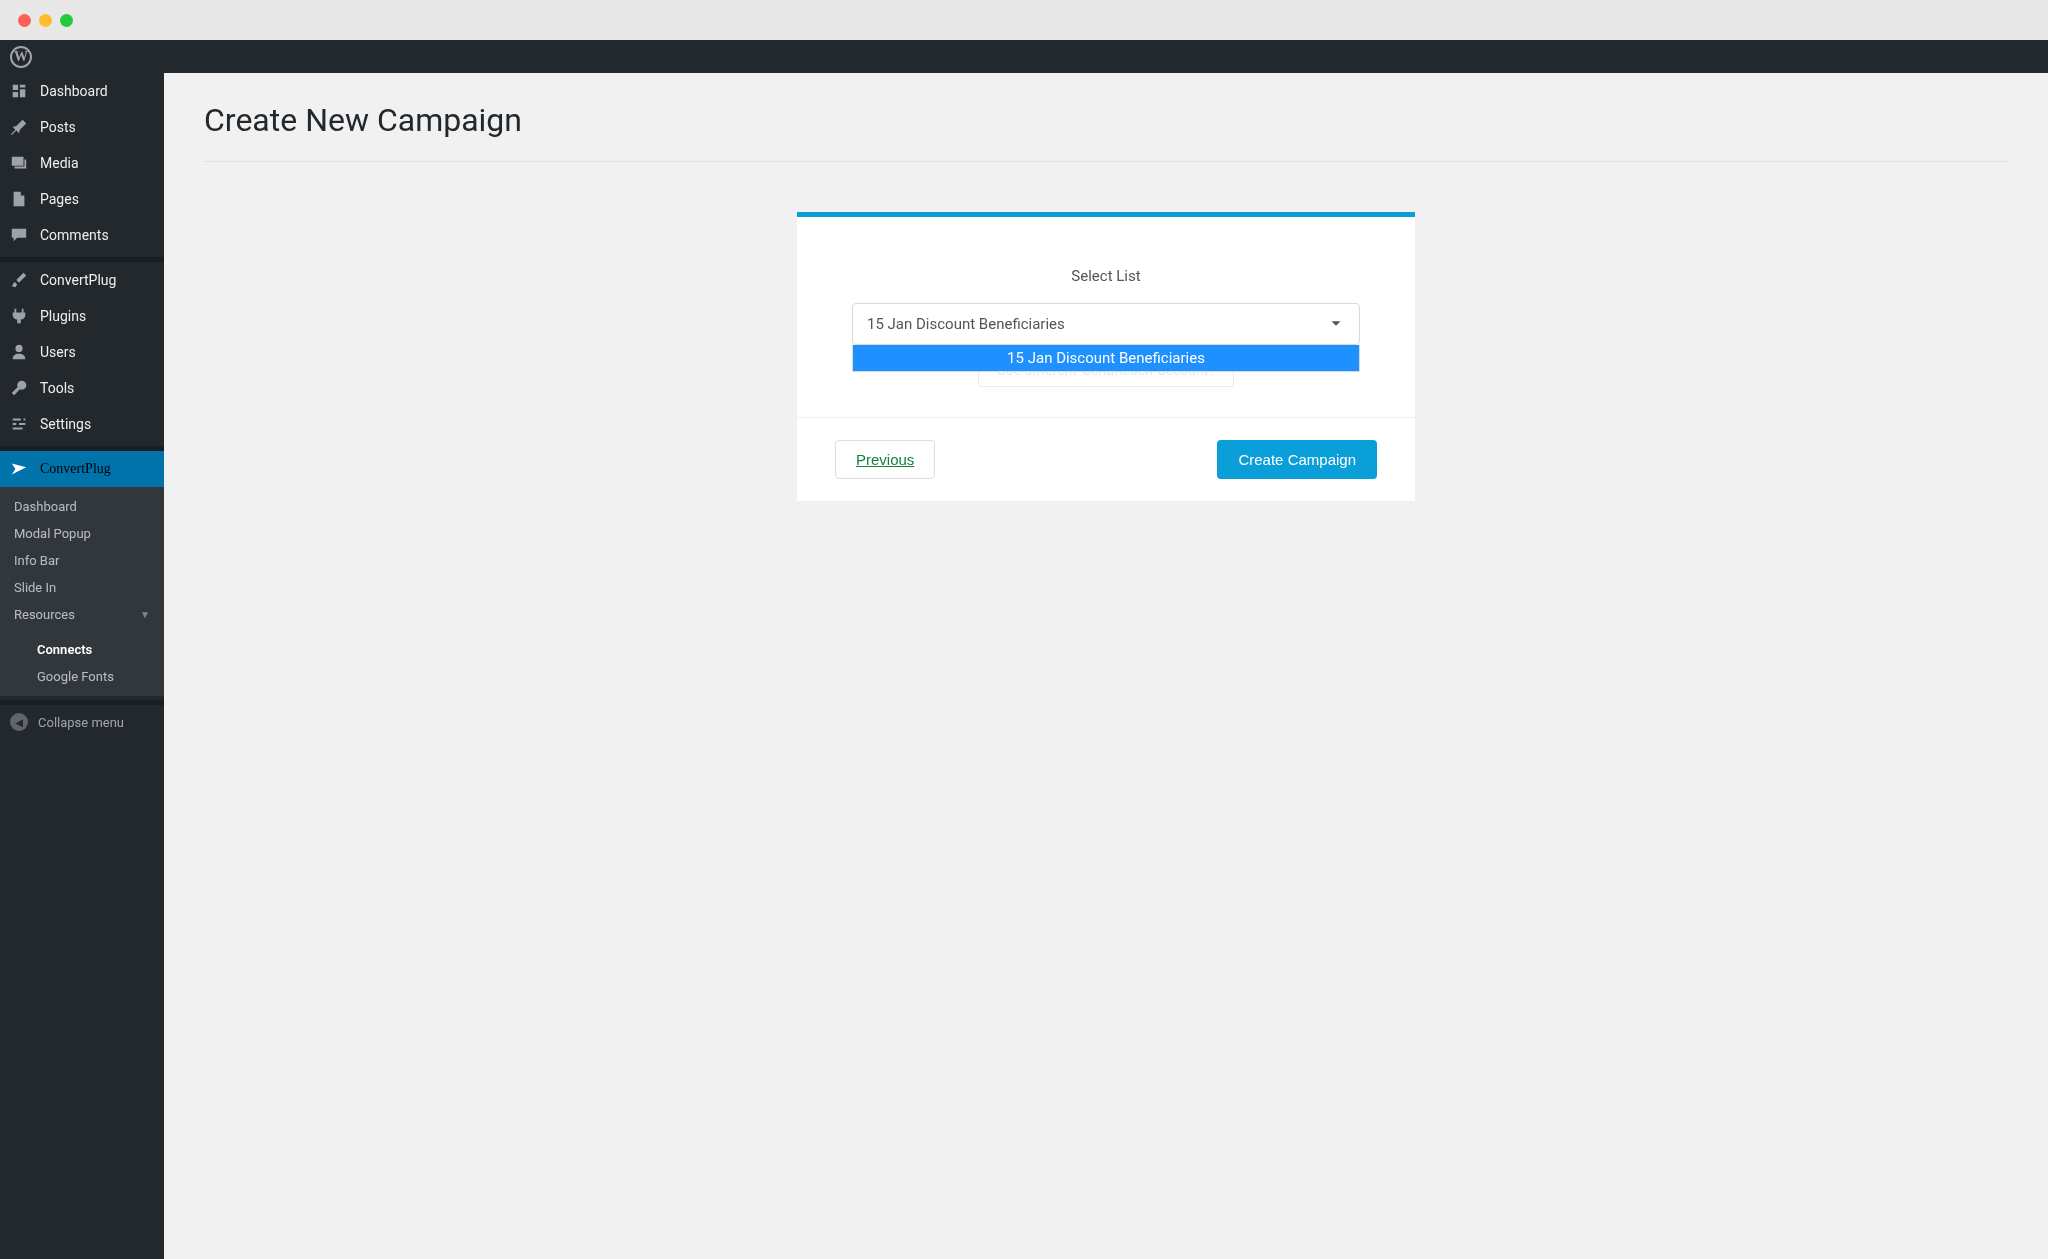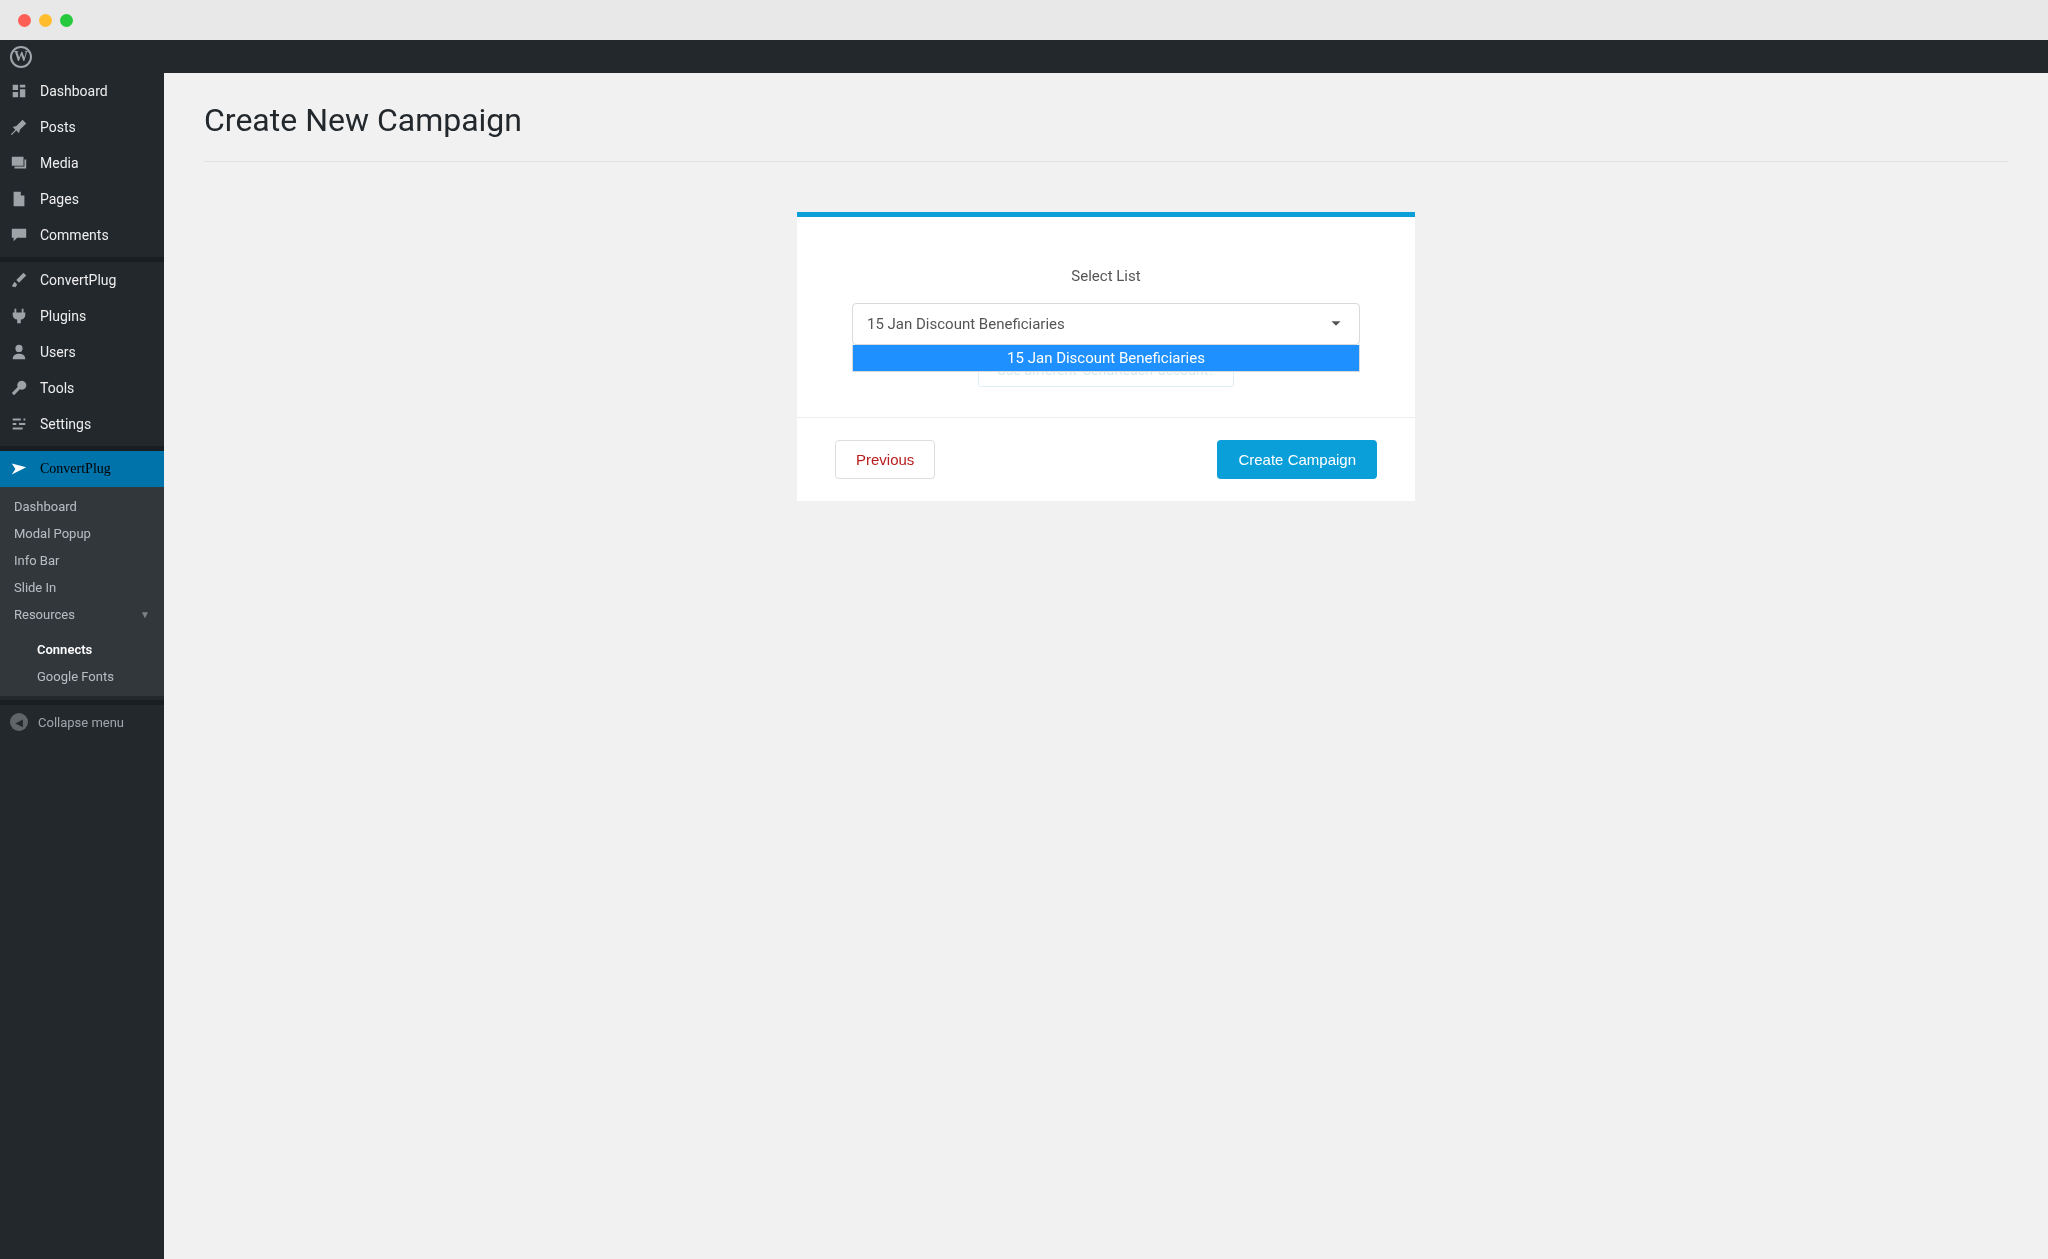--- a/index.html
+++ b/index.html
@@ -171,21 +171,21 @@
   display: flex;
   justify-content: space-between;
 }
 .btn {
   padding: 10px 20px;
   border-radius: 4px;
   font-size: 15px;
   cursor: pointer;
   border: 1px solid transparent;
 }
-.btn-secondary { background: #fff; border-color: #ddd; color: #b91c1c; }
+.btn-secondary { background: #fff; border-color: #ddd; color: #15803d; text-decoration: underline; }
 .btn-primary { background: #0a9fd8; color: #fff; }
 
 svg { width: 18px; height: 18px; fill: currentColor; display: block; }
 </style>
 </head>
 <body>
 
 <div class="window-chrome">
   <div class="traffic-light traffic-red"></div>
   <div class="traffic-light traffic-yellow"></div>

